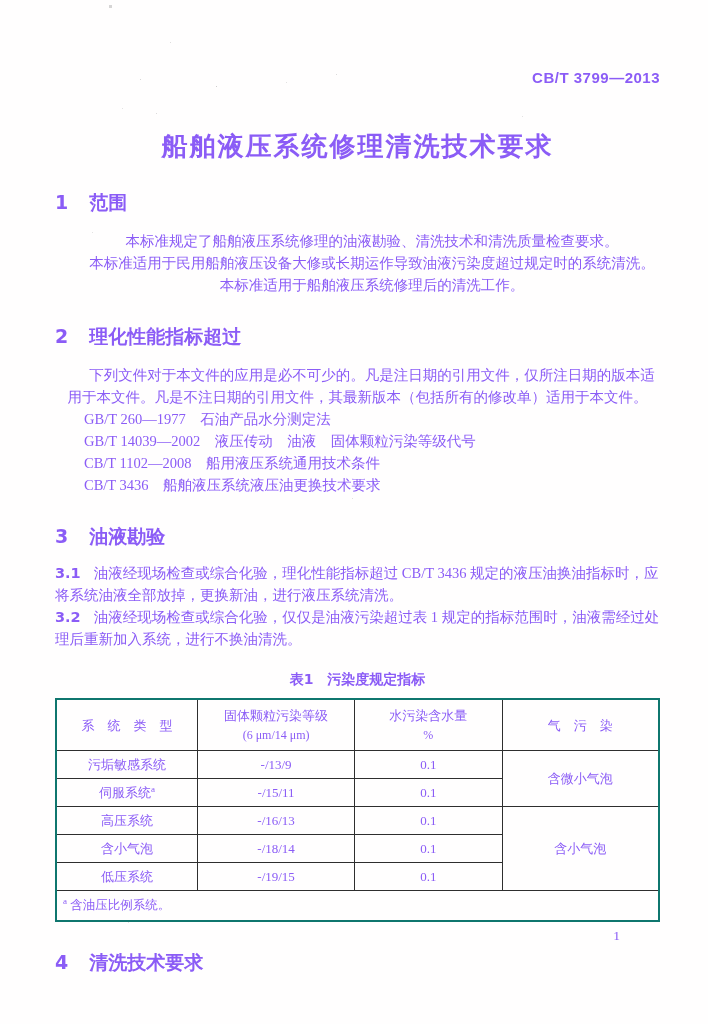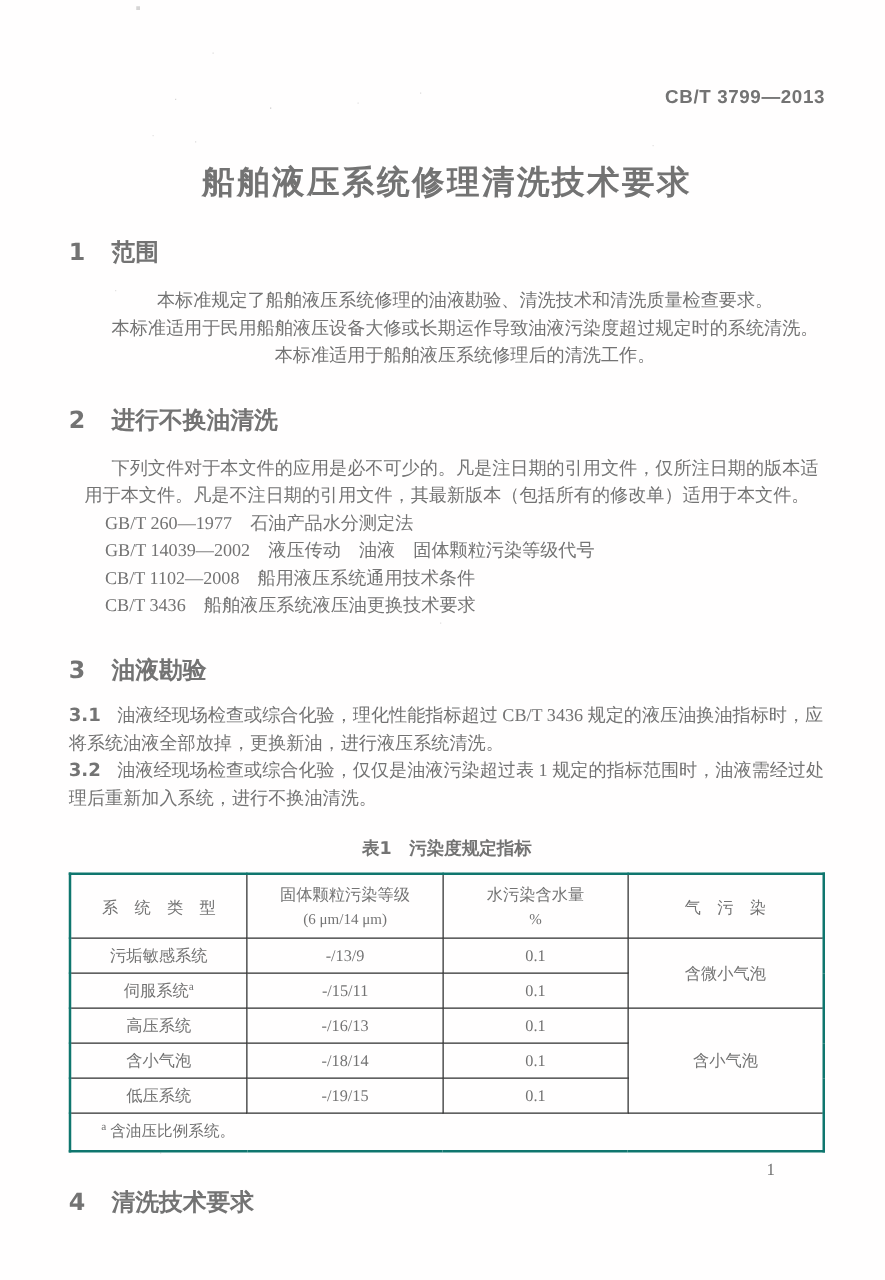--- a/index.html
+++ b/index.html
@@ -9,21 +9,21 @@
   }
   .page {
     position: relative;
     width: 708px;
     height: 1024px;
     margin: 0 auto;
     background: #fffefe;
     box-sizing: border-box;
     padding: 0 48px 0 55px;
     overflow: hidden;
-    color: #737373;
+    color: #8b5cf6;
     font-family: "Liberation Serif", "DejaVu Serif", serif;
     font-size: 14.5px;
     line-height: 22px;
   }
   
   .specks {
     position: absolute;
     top: 0; left: 0;
     width: 1px; height: 1px;
     background: transparent;
@@ -124,21 +124,21 @@
   }
   table.t1 th .sub {
     font-size: 12px;
     margin-top: 3px;
   }
   table.t1 td { height: 23px; }
   table.t1 td.fn-cell {
     text-align: left;
     font-size: 12.5px;
     height: 25px;
-    padding-left: 24px;
+    padding-left: 6px;
   }
   sup.fn {
     font-size: 9px;
     vertical-align: super;
     line-height: 0;
   }
   .page-num {
     position: absolute;
     right: 88px;
     top: 925px;
@@ -156,21 +156,21 @@
   <h1 class="doc-title">船舶液压系统修理清洗技术要求</h1>
 
   <h2 class="sec-heading">
     <span class="h-num">1</span><span>范围</span>
   </h2>
   <p class="body-para indent first-para">本标准规定了船舶液压系统修理的油液勘验、清洗技术和清洗质量检查要求。</p>
   <p class="body-para indent">本标准适用于民用船舶液压设备大修或长期运作导致油液污染度超过规定时的系统清洗。</p>
   <p class="body-para indent">本标准适用于船舶液压系统修理后的清洗工作。</p>
 
   <h2 class="sec-heading">
-    <span class="h-num">2</span><span>进行不换油清洗</span>
+    <span class="h-num">2</span><span>理化性能指标超过</span>
   </h2>
   <p class="body-para indent first-para">下列文件对于本文件的应用是必不可少的。凡是注日期的引用文件，仅所注日期的版本适用于本文件。凡是不注日期的引用文件，其最新版本（包括所有的修改单）适用于本文件。</p>
   <p class="ref-line">GB/T 260—1977　石油产品水分测定法</p>
   <p class="ref-line">GB/T 14039—2002　液压传动　油液　固体颗粒污染等级代号</p>
   <p class="ref-line">CB/T 1102—2008　船用液压系统通用技术条件</p>
   <p class="ref-line">CB/T 3436　船舶液压系统液压油更换技术要求</p>
 
   <h2 class="sec-heading">
     <span class="h-num">3</span><span>油液勘验</span>
   </h2>

